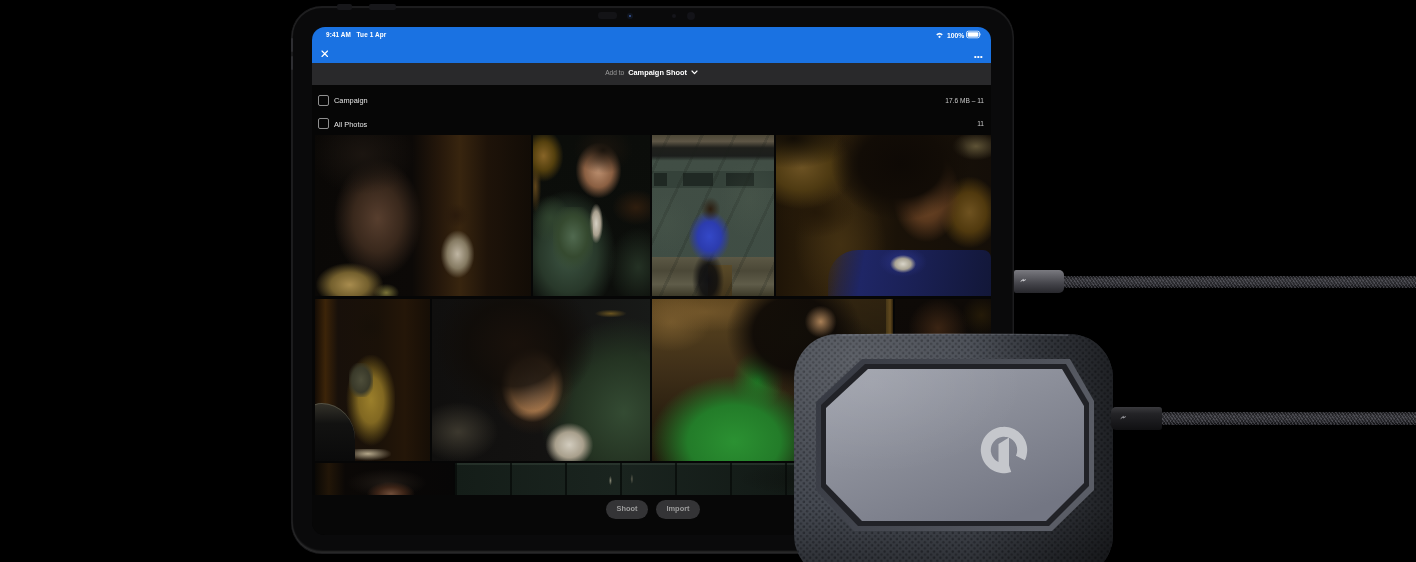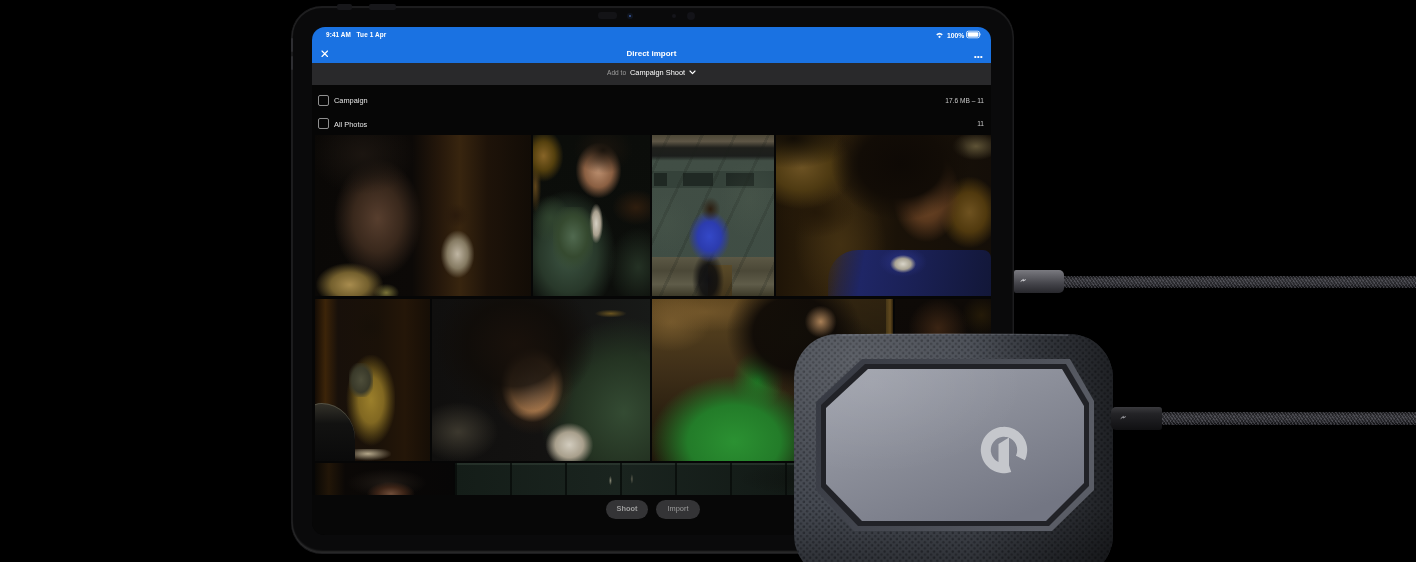--- a/index.html
+++ b/index.html
@@ -39,26 +39,25 @@
         <text x="13" y="8.6" font-size="6.8" font-weight="700" font-family="Liberation Sans">100%</text>
         <rect x="32.5" y="2.2" width="13" height="6.6" rx="1.8" fill="none" stroke="#fff" stroke-width="0.8"></rect>
         <rect x="33.6" y="3.3" width="10.8" height="4.4" rx="1" fill="#fff"></rect>
         <path d="M46.3 4 q1.4 1.2 0 3 z" fill="#fff" opacity=".85"></path>
       </g>
     </svg>
 
     <svg class="abs" style="left:9px;top:23px" width="7.5" height="7.5" viewBox="0 0 9 9">
       <path d="M1.2 1.2 L7.8 7.8 M7.8 1.2 L1.2 7.8" stroke="#fff" stroke-width="1.4" stroke-linecap="round"></path>
     </svg>
-    <div class="abs" style="left:0;top:21.5px;width:679px;text-align:center;color:#fff;font-size:8px;font-weight:700;">Direct import</div>
     <div class="abs" style="left:662px;top:24.5px;color:#fff;font-size:7.5px;letter-spacing:.4px;font-weight:700;">•••</div>
 
     <div class="abs" style="left:0;top:36px;width:679px;height:22px;background:#29292b;"></div>
     <div class="abs" style="left:0;top:41px;width:679px;text-align:center;font-size:7px;color:#fff;">
-      <span style="color:#9c9c9c;font-size:6.6px;">Add to</span>&nbsp;&nbsp;<span style="font-weight:400;font-size:7.4px;">Campaign Shoot</span>&nbsp;&nbsp;<svg width="7" height="5" viewBox="0 0 8 6" style="vertical-align:0.5px;">
+      <span style="color:#9c9c9c;font-size:6.6px;">Add to</span>&nbsp;&nbsp;<span style="font-weight:700;font-size:7.4px;">Campaign Shoot</span>&nbsp;&nbsp;<svg width="7" height="5" viewBox="0 0 8 6" style="vertical-align:0.5px;">
           <path d="M1 1.2 L4 4.4 L7 1.2" stroke="#fff" stroke-width="1.4" fill="none" stroke-linecap="round" stroke-linejoin="round"></path>
         </svg>
     </div>
 
     <div class="abs" style="left:6px;top:68px;width:9px;height:9px;border:1px solid #8f8f8f;border-radius:2px;"></div>
     <div class="abs" style="left:22px;top:68.5px;font-size:7.4px;color:#e4e4e4;">Campaign</div>
     <div class="abs" style="left:472px;top:69.5px;width:200px;text-align:right;font-size:6.6px;color:#c9c9c9;">17.6 MB – 11</div>
     <div class="abs" style="left:6px;top:91px;width:9px;height:9px;border:1px solid #8f8f8f;border-radius:2px;"></div>
     <div class="abs" style="left:22px;top:93px;font-size:7.4px;color:#e4e4e4;">All Photos</div>
     <div class="abs" style="left:472px;top:92.5px;width:200px;text-align:right;font-size:6.6px;color:#c9c9c9;">11</div>
@@ -167,21 +166,21 @@
       radial-gradient(1.5px 5px at 33% 50%, rgba(135,130,110,.6) 0%, rgba(60,60,45,0) 100%),
       radial-gradient(120px 20px at 75% 50%, rgba(10,10,8,.55) 0%, rgba(8,8,6,0) 100%),
       repeating-linear-gradient(90deg, rgba(6,10,8,.75) 0 2px, rgba(0,0,0,0) 2px 55px),
       linear-gradient(180deg, rgba(56,70,60,.45) 0 2px, rgba(0,0,0,0) 2px 100%),
       linear-gradient(90deg, #141d18 0%, #1a241f 30%, #141c18 55%, #101712 72%, #121110 86%, #0c0b08 100%);"></div>
 
     <div class="abs" style="left:0;top:467.5px;width:679px;height:41px;background:#070707;"></div>
     <div class="abs" style="left:294px;top:473px;width:42px;height:18.5px;background:#343436;border-radius:9.5px;
          color:#9c9c9c;font-size:7.4px;font-weight:700;text-align:center;line-height:18.5px;">Shoot</div>
     <div class="abs" style="left:344px;top:473px;width:44px;height:18.5px;background:#343436;border-radius:9.5px;
-         color:#9c9c9c;font-size:7.4px;font-weight:400;text-align:center;line-height:18.5px;">Import</div>
+         color:#9c9c9c;font-size:7.4px;font-weight:700;text-align:center;line-height:18.5px;">Import</div>
   </div>
 
   <div class="abs" style="left:1063px;top:276px;width:353px;height:11.5px;
        background:repeating-linear-gradient(55deg, rgba(155,155,165,.26) 0 1px, rgba(20,20,22,0) 1px 2.6px),
                   repeating-linear-gradient(-55deg, rgba(110,110,120,.14) 0 1px, rgba(0,0,0,0) 1px 2.6px),
                   linear-gradient(180deg,#131315 0%,#2e2e32 28%,#26262a 70%,#0d0d0f 100%);"></div>
   <div class="abs" style="left:1014px;top:269.5px;width:50px;height:23px;border-radius:2px 5px 5px 2px;
        background:linear-gradient(180deg,#7a7a80 0%,#5e5e64 30%,#424248 62%,#27272c 100%);"></div>
   <svg class="abs" style="left:1020px;top:278px;" width="9" height="6" viewBox="0 0 9 6">
     <path d="M1 3.2 L3.4 1.4 L3 3 L5.4 1.8" stroke="#d6d6da" stroke-width="1" fill="none" stroke-linecap="round"></path>

